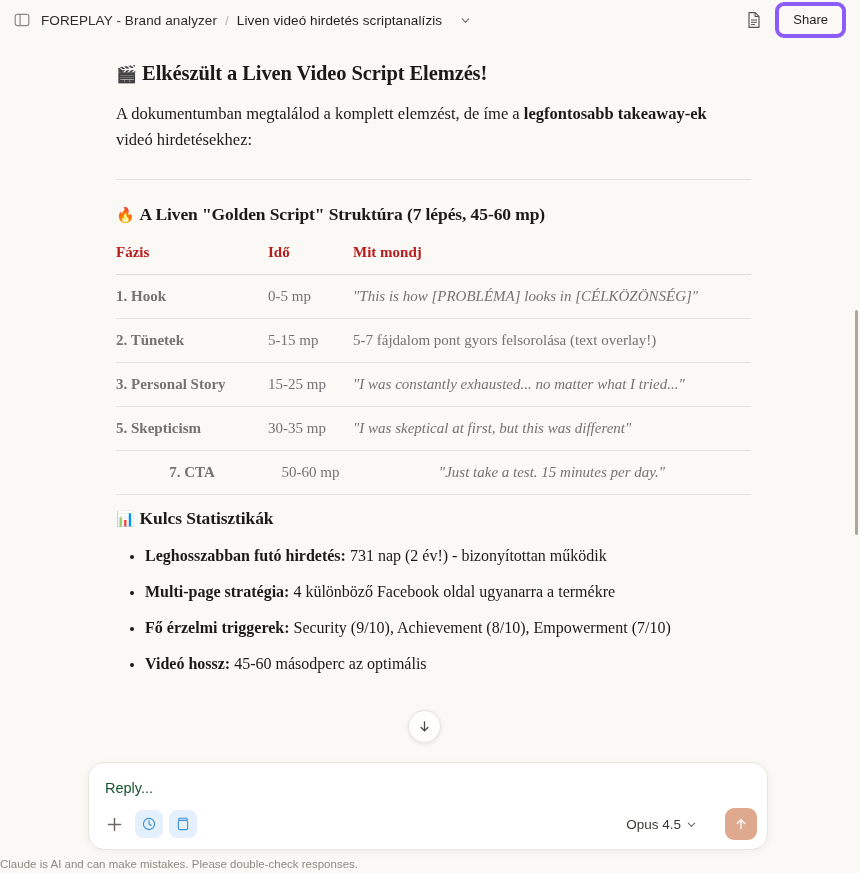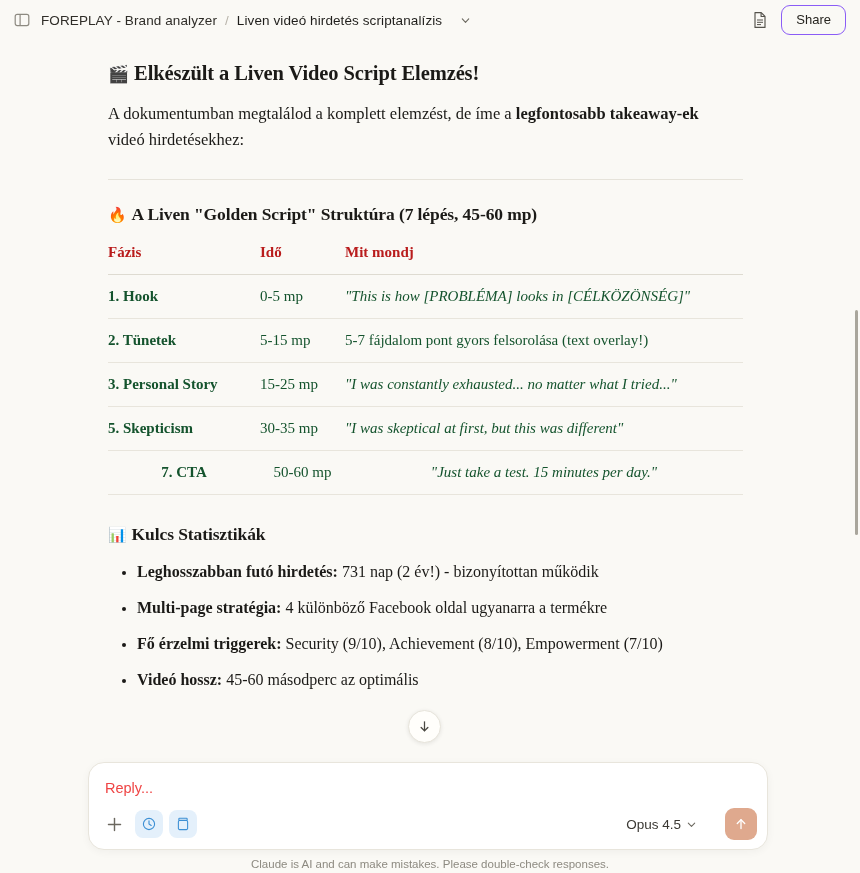--- a/index.html
+++ b/index.html
@@ -35,33 +35,34 @@
   }
   .crumb-sep { font-size: 13.5px; color: #b8b4aa; margin: 0 -3px; }
   .crumb.cur { color: #1f1e1b; }
   .chev-btn {
     width: 20px; height: 20px; display: flex; align-items: center; justify-content: center;
     cursor: pointer; margin-left: 2px;
   }
   .tb-right { display: flex; align-items: center; gap: 12px; }
   .doc-icon { width: 18px; height: 18px; cursor: pointer; display:block; }
   .share-btn {
-    border: 1px solid #8b5cf6; border-radius: 9px;
+    border: 4px solid #8b5cf6; border-radius: 9px;
     background: #faf9f5;
     font-size: 13px; color: #26241f;
     padding: 7px 14px 8px 14px;
     cursor: pointer; line-height: 1;
     font-family: "Liberation Sans", sans-serif;
   }
 
   
   .docwrap {
     position: absolute; top: 40px; left: 0;
     width: 860px; height: 725px;
     overflow: hidden;
+    padding-left: 8px;
   }
   .doc {
     width: 860px;
     padding: 10px 118px 0 108px;
     font-family: "Liberation Serif", serif;
     color: #1b1a17;
   }
 
   h1.title {
     font-size: 20.5px; font-weight: 700; margin: 10px 0 0 0;
@@ -91,21 +92,21 @@
     margin-top: 18px; font-size: 15px;
   }
   table.phases th {
     text-align: left; font-weight: 700; font-size: 15px;
     padding: 0 0 13px 0; color: #b91c1c;
     border-bottom: 1px solid #dedbd1;
   }
   table.phases td {
     padding: 13px 0 13px 0;
     border-bottom: 1px solid #e8e5dc;
-    vertical-align: top; color: #14532d;
+    vertical-align: top; color: #737373;
   }
   table.phases tr:last-child td { border-bottom: 1px solid #e8e5dc; text-align: center; }
   .col-a { width: 152px; }
   .col-b { width: 85px; }
   .col-c { width: auto; }
   td.phase { font-weight: 700; }
   .quote { font-style: italic; }
 
   
   ul.bullets {
@@ -148,21 +149,21 @@
     position: absolute; left: 88px; top: 762px;
     width: 680px; height: 88px;
     background: #ffffff;
     border: 1px solid #e8e5dc;
     border-radius: 16px;
     box-shadow: 0 2px 9px rgba(0,0,0,0.045);
     z-index: 40;
   }
   .reply-placeholder {
     position: absolute; left: 16px; top: 17px;
-    font-size: 14.5px; color: #ef4444;
+    font-size: 14.5px; color: #14532d;
     font-family: "Liberation Sans", sans-serif;
     cursor: text;
   }
   .composer-tools {
     position: absolute; left: 10px; bottom: 10px;
     display: flex; align-items: center; gap: 6px;
   }
   .tool-plus {
     width: 30px; height: 30px; display: flex; align-items: center; justify-content: center;
     cursor: pointer; border-radius: 8px;
@@ -183,21 +184,21 @@
     font-family: "Liberation Sans", sans-serif;
   }
   .send-btn {
     width: 32px; height: 32px; border-radius: 9px;
     background: #dfa98e;
     display: flex; align-items: center; justify-content: center;
     cursor: pointer; border: none;
   }
   .footnote {
     position: absolute; left: 0; top: 858px; width: 860px;
-    text-align: center; font-size: 11.5px; color: #8d8a81;
+    text-align: left; font-size: 11.5px; color: #8d8a81;
     font-family: "Liberation Sans", sans-serif;
   }
 </style>
 </head>
 <body>
 
 <div id="app">
 
   <div class="topbar">
     <div class="tb-left">
@@ -277,21 +278,21 @@
             <td class="quote">"I was skeptical at first, but this was different"</td>
           </tr>
           <tr>
             <td class="phase">7. CTA</td>
             <td>50-60 mp</td>
             <td class="quote">"Just take a test. 15 minutes per day."</td>
           </tr>
         </tbody>
       </table>
 
-      <h2 class="sec" style="margin-top:28px">
+      <h2 class="sec" style="margin-top:12px">
         <span class="emoji">📊</span><span>Kulcs Statisztikák</span>
       </h2>
 
       <ul class="bullets">
         <li>
           <span class="b">Leghosszabban futó hirdetés:</span><span> 731 nap (2 év!) - bizonyítottan működik</span>
         </li>
         <li>
           <span class="b">Multi-page stratégia:</span><span> 4 különböző Facebook oldal ugyanarra a termékre</span>
         </li>

